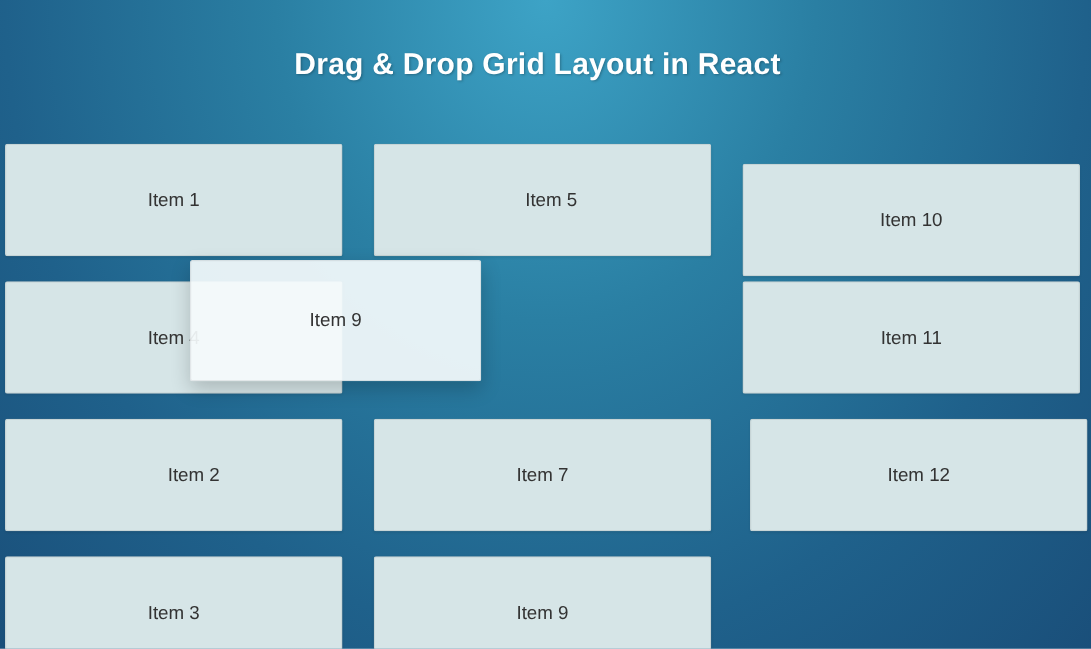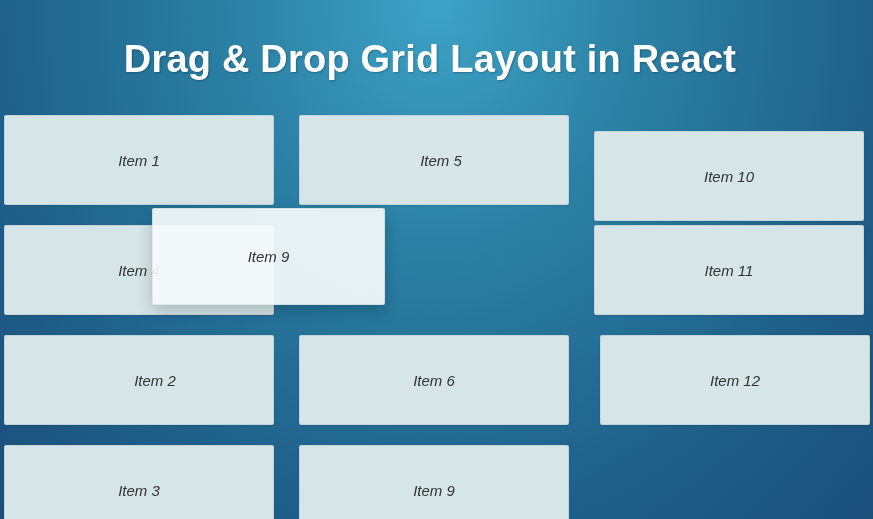--- a/index.html
+++ b/index.html
@@ -13,21 +13,21 @@
     background: radial-gradient(ellipse at center top, #3da3c6 0%, #2a7fa3 35%, #1f618b 70%, #1a4f7a 100%);
     position: relative;
   }
   .title {
     position: absolute;
     top: 38px;
     left: 0;
     width: 860px;
     text-align: center;
     color: #ffffff;
-    font-size: 38px;
+    font-size: 24px;
     font-weight: 700;
     text-shadow: 1px 1px 2px rgba(0,0,0,0.25);
     letter-spacing: 0.2px;
   }
   .grid {
     position: absolute;
     top: 115px;
     left: 4px;
     width: 860px;
   }
@@ -39,21 +39,20 @@
     border: 1px solid rgba(0,0,0,0.07);
     border-radius: 2px;
     display: flex;
     align-items: center;
     justify-content: center;
     color: #333;
     font-size: 15px;
     font-weight: 500;
     box-shadow: 0 1px 2px rgba(0,0,0,0.08);
     cursor: move;
-    font-style: italic;
   }
   .c00 { left: 0;      top: 0; }
   .c01 { left: 295px;  top: 0; padding-left: 14px; }
   .c02 { left: 590px;  top: 16px; }
   .c10 { left: 0;      top: 110px; }
   .c12 { left: 590px;  top: 110px; }
   .c20 { left: 0;      top: 220px; padding-left: 32px; }
   .c21 { left: 295px;  top: 220px; }
   .c22 { left: 596px;  top: 220px; justify-content: center; }
   .c30 { left: 0;      top: 330px; }
@@ -91,21 +90,21 @@
     <span>Item 4</span>
   </div>
   <div class="card c12">
     <span>Item 11</span>
   </div>
 
   <div class="card c20">
     <span>Item 2</span>
   </div>
   <div class="card c21">
-    <span>Item 6</span>
+    <span>Item 7</span>
   </div>
   <div class="card c22">
     <span>Item 12</span>
   </div>
 
   <div class="card c30">
     <span>Item 3</span>
   </div>
   <div class="card c31">
     <span>Item 9</span>

